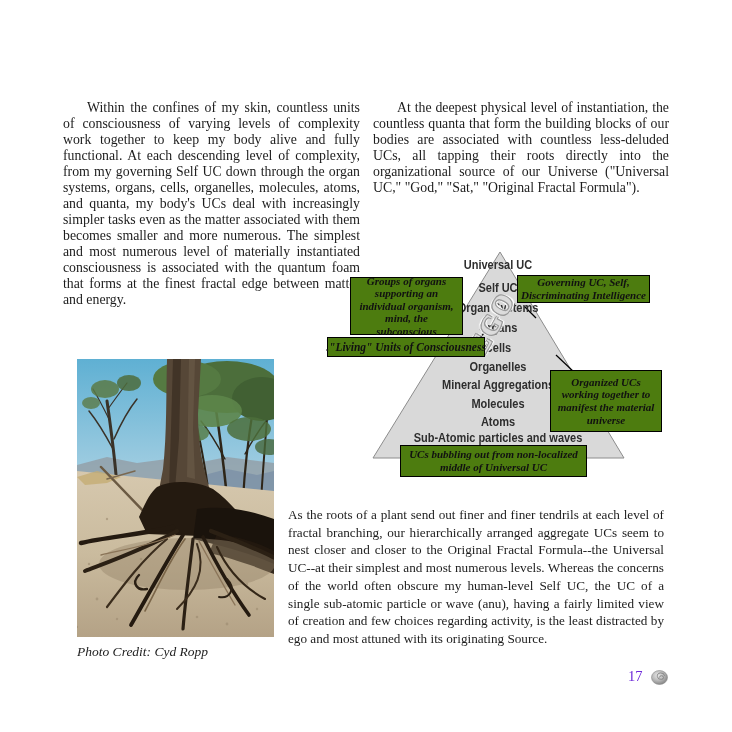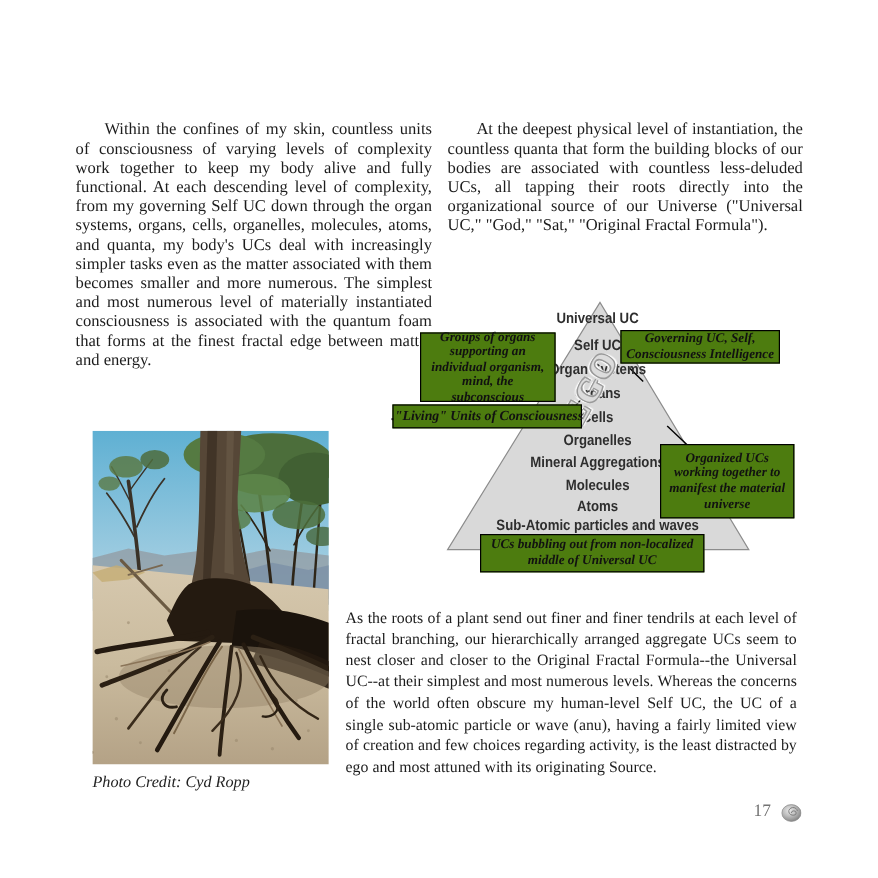--- a/index.html
+++ b/index.html
@@ -47,21 +47,21 @@
            font-style:italic;font-weight:600;font-size:11px;line-height:12.6px;
            text-align:center;display:flex;align-items:center;justify-content:center;
            padding:2px 3px;box-sizing:border-box;color:#111;}
   .c1{left:20px;top:32px;width:113px;height:58px;}
   .c2{left:187px;top:30px;width:133px;height:28px;}
   .c3{left:-3px;top:92px;width:158px;height:20px;font-size:11.5px;white-space:nowrap;}
   .c4{left:190px;top:72px;width:153px;height:37px;}
   .c5{left:220px;top:125px;width:112px;height:62px;}
   .c6{left:70px;top:200px;width:187px;height:32px;}
 
-  .page-num{position:absolute;left:628px;top:668px;font-size:14.5px;color:#737373;}
+  .page-num{position:absolute;left:628px;top:668px;font-size:14.5px;color:#6d28d9;}
   .ornament{position:absolute;left:651px;top:670px;width:17px;height:15px;}
 </style>
 </head>
 <body>
 
 <div class="page">
 
 
   <div class="col col-left">
     <p>Within the confines of my skin, countless units of consciousness of varying levels of complexity work together to keep my body alive and fully functional. At each descending level of complexity, from my governing Self UC down through the organ systems, organs, cells, organelles, molecules, atoms, and quanta, my body's UCs deal with increasingly simpler tasks even as the matter associated with them becomes smaller and more numerous. The simplest and most numerous level of materially instantiated consciousness is associated with the quantum foam that forms at the finest fractal edge between matter and energy.</p>
@@ -188,21 +188,21 @@
     <div class="level lv2">Organ Systems</div>
     <div class="level lv3">Organs</div>
     <div class="level lv4">Cells</div>
     <div class="level lv5">Organelles</div>
     <div class="level lv6">Mineral Aggregations</div>
     <div class="level lv7">Molecules</div>
     <div class="level lv8">Atoms</div>
     <div class="level lv9"><span>Sub-Atomic particles and waves</span></div>
 
     <div class="callout c1">Groups of organs supporting an individual organism, mind, the subconscious</div>
-    <div class="callout c2">Governing UC, Self, Consciousness Intelligence</div>
+    <div class="callout c2">Governing UC, Self, Discriminating Intelligence</div>
     <div class="callout c3">."Living" Units of Consciousness</div>
     <div class="callout c6">UCs bubbling out from non-localized middle of Universal UC</div>
     <div class="callout c5">Organized UCs working together to manifest the material universe</div>
   </div>
 
   <div class="bottom-para">
     <p>As the roots of a plant send out finer and finer tendrils at each level of fractal branching, our hierarchically arranged aggregate UCs seem to nest closer and closer to the Original Fractal Formula--the Universal UC--at their simplest and most numerous levels. Whereas the concerns of the world often obscure my human-level Self UC, the UC of a single sub-atomic particle or wave (anu), having a fairly limited view of creation and few choices regarding activity, is the least distracted by ego and most attuned with its originating Source.</p>
   </div>
 
   <div class="page-num">17</div>

